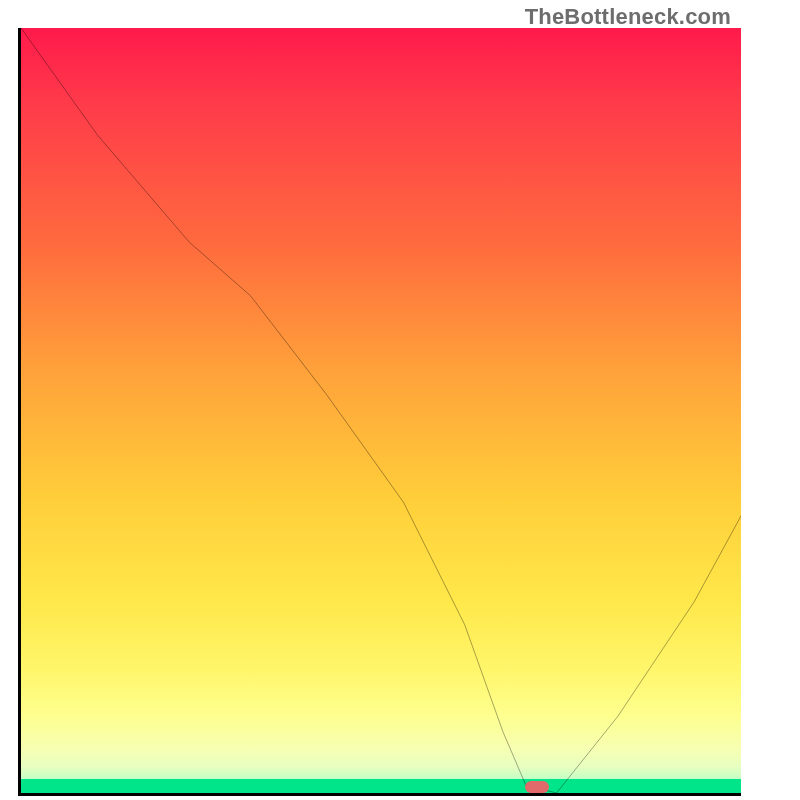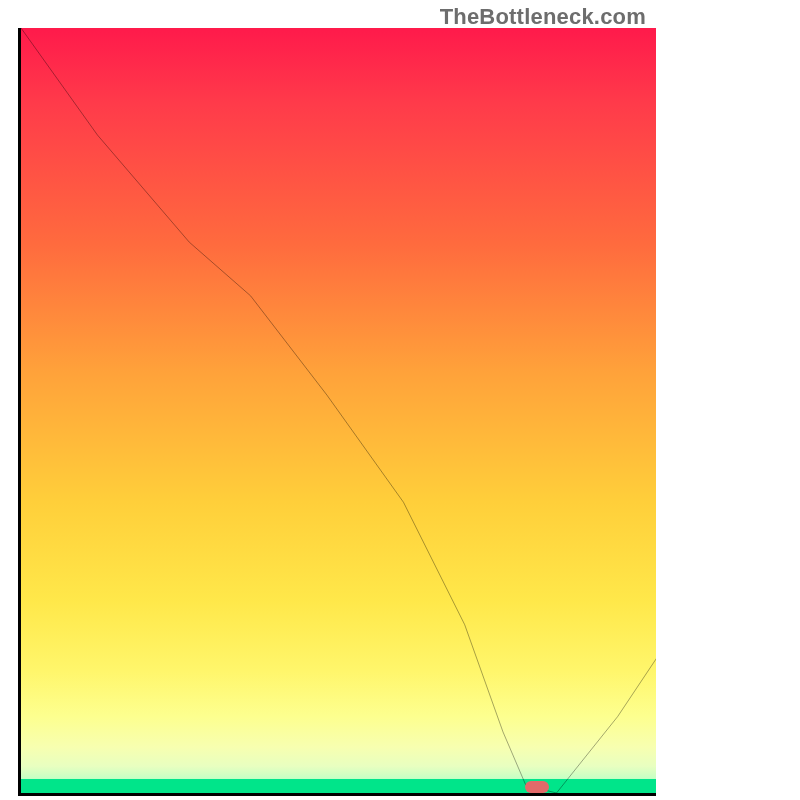--- a/index.html
+++ b/index.html
@@ -5,21 +5,21 @@
   html, body {
     margin: 0;
     padding: 0;
     width: 800px;
     height: 800px;
     background: #ffffff;
     font-family: Arial, Helvetica, sans-serif;
   }
   .stage {
     position: relative;
-    width: 656px;
+    width: 741px;
     height: 800px;
     overflow: hidden;
   }
   .plot {
     position: absolute;
     left: 18px;
     top: 28px;
     width: 768px;
     height: 768px;
     border-left: 3px solid #000;

